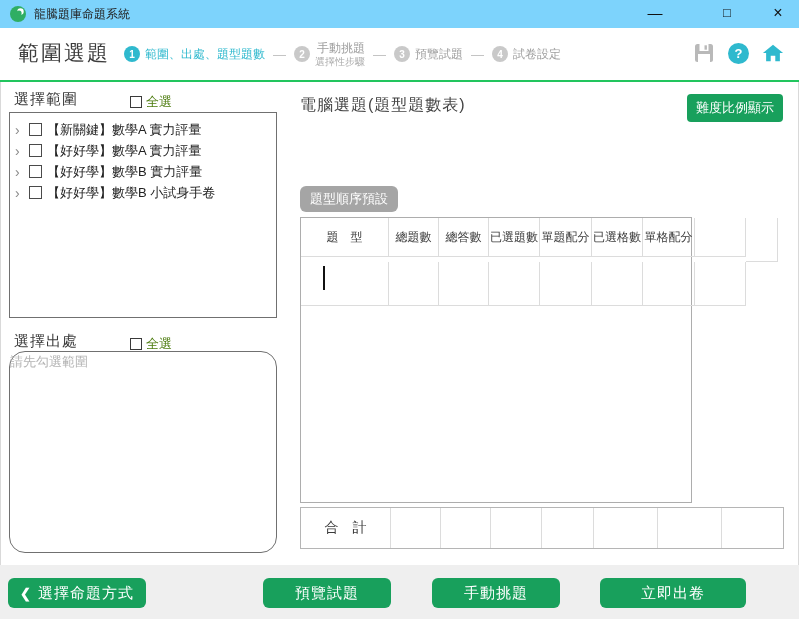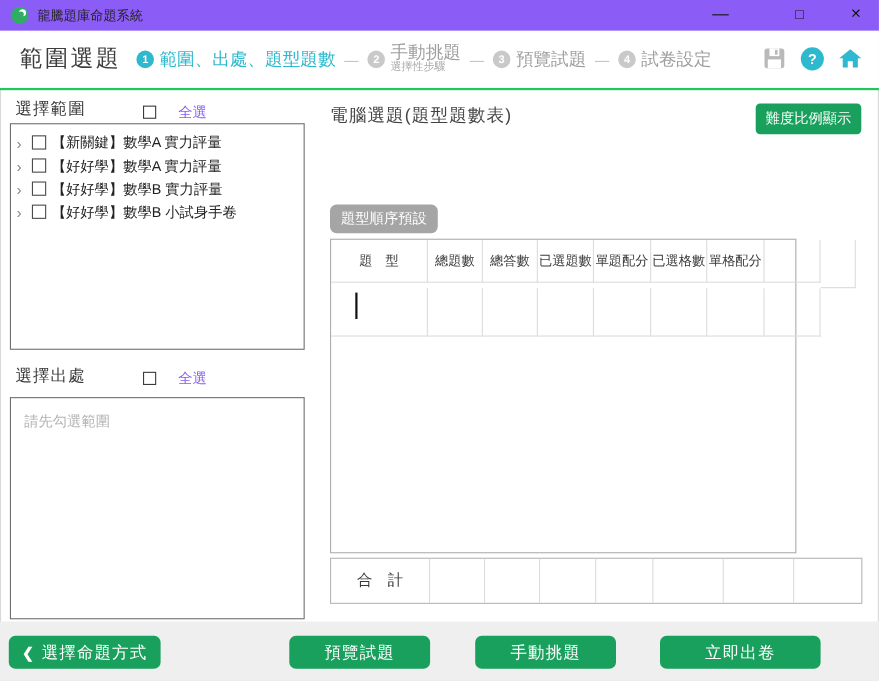--- a/index.html
+++ b/index.html
@@ -2,68 +2,68 @@
 <html><head>
 <meta charset="utf-8">
 <style>
   html,body{margin:0;padding:0;}
   body{
     width:799px;height:619px;position:relative;overflow:hidden;
     background:#ffffff;font-family:"Liberation Sans",sans-serif;
     color:#333;box-shadow:inset 0 0 0 1px #d9d9d9;
   }
   
-  .titlebar{position:absolute;top:0;left:0;right:0;height:28px;background:#8b5cf6;}
+  .titlebar{position:absolute;top:0;left:0;right:0;height:28px;background:#7dd3fc;}
   .app-icon{position:absolute;left:10px;top:6px;width:16px;height:16px;}
   .app-title{position:absolute;left:34px;top:0;line-height:28px;font-size:12px;color:#222;}
   .win-btn{position:absolute;top:0;width:30px;height:28px;text-align:center;line-height:26px;
     font-size:14px;color:#111;cursor:default;}
   .win-min{left:640px;font-size:15px;}
   .win-max{left:712px;font-size:13px;}
   .win-close{left:763px;font-size:16px;}
   
   .header{position:absolute;top:28px;left:0;right:0;height:52px;background:#fff;
     border-bottom:2px solid #22c55e;}
   .page-title{position:absolute;left:18px;top:11px;font-size:21px;color:#3c3c3c;letter-spacing:2px;}
   .steps{position:absolute;left:124px;top:0;height:52px;display:flex;align-items:center;}
   .step{display:flex;align-items:center;}
   .step-circle{width:16px;height:16px;border-radius:50%;background:#c9c9c9;color:#fff;
     font-size:10px;font-weight:bold;display:inline-flex;align-items:center;justify-content:center;
     flex:0 0 16px;}
-  .step-label{margin-left:5px;font-size:16px;color:#9e9e9e;white-space:nowrap;}
+  .step-label{margin-left:5px;font-size:12px;color:#9e9e9e;white-space:nowrap;text-align:right;}
   .step.active .step-circle{background:#2fb9ce;}
   .step.active .step-label{color:#2fb9ce;}
   .step-text{display:flex;flex-direction:column;margin-left:5px;}
   .step-text .step-label{margin-left:0;line-height:15px;}
   .step-sub{font-size:10px;color:#ababab;line-height:11px;}
   .step-sep{margin:0 8px;color:#bdbdbd;font-size:13px;}
   .header-icons{position:absolute;right:15px;top:14px;display:flex;gap:13px;align-items:center;}
   .icon-btn{width:22px;height:22px;display:flex;align-items:center;justify-content:center;}
   .help-circle{width:21px;height:21px;border-radius:50%;background:#2fb9ce;color:#fff;
     font-size:13px;font-weight:bold;display:flex;align-items:center;justify-content:center;}
   
   .sec-title{position:absolute;font-size:15px;color:#3a3a3a;letter-spacing:1px;}
-  .selectall{position:absolute;display:flex;align-items:center;gap:20px;font-size:13px;color:#8b5cf6;}
+  .selectall{position:absolute;display:flex;align-items:center;gap:4px;font-size:13px;color:#4d7c0f;}
   .cb{width:12px;height:12px;border:1.6px solid #3a3a3a;background:#fff;display:inline-block;box-sizing:border-box;}
   .panel-box{position:absolute;left:9px;width:268px;border:1px solid #707070;background:#fff;box-sizing:border-box;}
   .range-box{top:112px;height:206px;padding-top:6px;}
   .tree-item{display:flex;align-items:center;height:21px;padding-left:5px;gap:5px;cursor:default;}
   .expander{color:#8a8a8a;font-size:14px;line-height:12px;width:9px;flex:0 0 9px;}
   .tree-cb{width:13px;height:13px;border:1.4px solid #4a4a4a;background:#fff;flex:0 0 13px;box-sizing:border-box;}
   .tree-label{font-size:13px;color:#222;white-space:nowrap;}
-  .source-box{top:361px;height:202px;padding:12px;}
+  .source-box{top:351px;height:202px;padding:0;border-radius:16px;}
   .placeholder{font-size:13px;color:#b3b3b3;}
   
   .main-title{position:absolute;left:300px;top:95px;font-size:16px;color:#444;letter-spacing:1px;}
   .ratio-buttons{position:absolute;right:16px;top:94px;display:flex;gap:9px;}
   .green-btn{background:#18a05c;color:#fff;border:none;border-radius:4px;font-size:13px;
     padding:5px 9px;font-family:inherit;cursor:pointer;white-space:nowrap;}
   .preset-badge{position:absolute;left:300px;top:186px;background:#a5a5a5;color:#fff;
     font-size:13px;border-radius:6px;padding:4px 10px;}
-  .table-box{position:absolute;left:300px;top:217px;width:424px;height:286px;
+  .table-box{position:absolute;left:300px;top:217px;width:392px;height:286px;
     border:1px solid #adadad;background:#fff;box-sizing:border-box;}
   .grid{display:grid;grid-template-columns:88px 50px 50px 51px 52px 51px 52px 51px 32px;}
   .grid .cell{border-right:1px solid #dcdcdc;border-bottom:1px solid #dcdcdc;
     display:flex;align-items:center;justify-content:center;overflow:visible;}
   .grid .hcell{height:39px;font-size:12px;color:#3a3a3a;white-space:nowrap;box-sizing:border-box;}
   .grid .bcell{height:44px;box-sizing:border-box;position:relative;}
   .caret{position:absolute;left:22px;top:4px;width:2px;height:24px;background:#111;}
   .total-box{position:absolute;left:300px;top:507px;width:484px;height:42px;
     border:1px solid #b5b5b5;background:#fff;box-sizing:border-box;
     display:grid;grid-template-columns:90px 50px 50px 51px 52px 64px 64px 1fr;}

